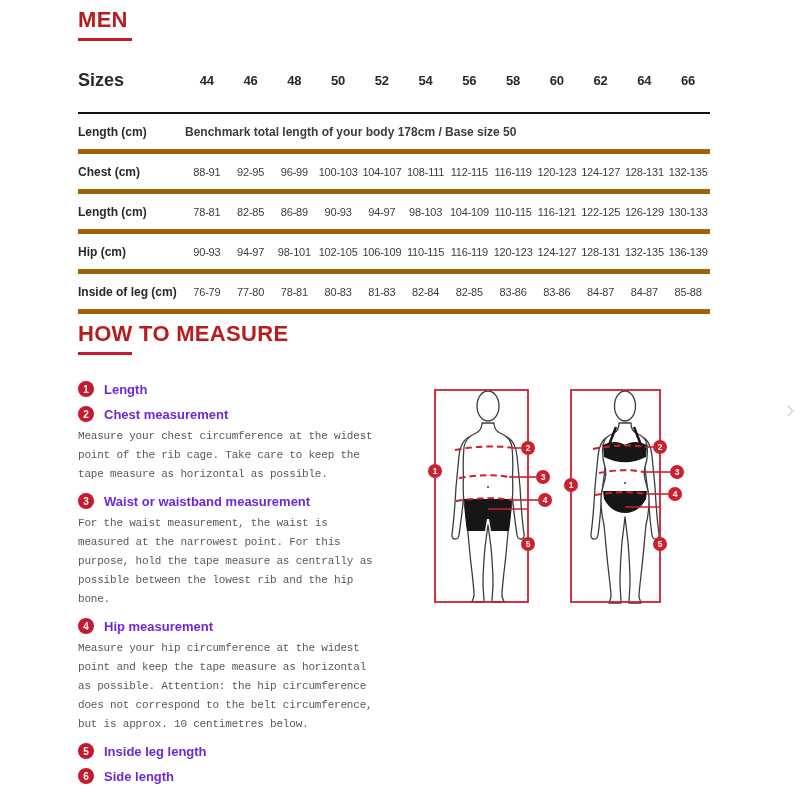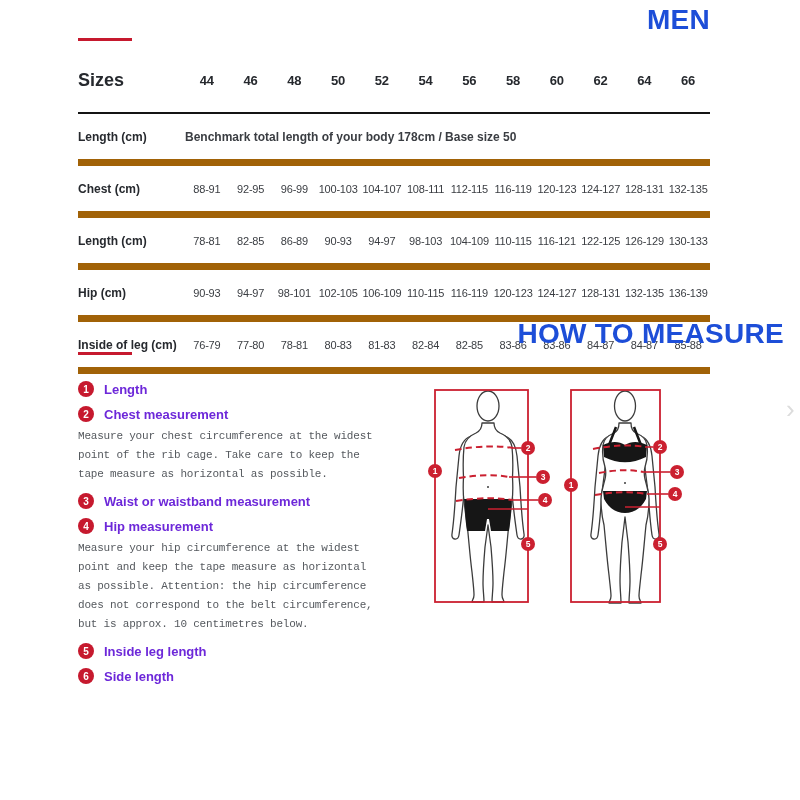--- a/index.html
+++ b/index.html
@@ -8,26 +8,25 @@
     background: #ffffff;
     font-family: "Liberation Sans", "DejaVu Sans", sans-serif;
     color: #26292e;
     overflow: hidden;
     position: relative;
   }
   .page { position: relative; width: 800px; height: 800px; }
 
   
   .section-title {
-    font-size: 28px;
+    font-size: 22px;
     font-weight: 700;
     letter-spacing: 0.3px;
-    color: #1d4ed8;
+    color: #b91c1c;
     line-height: 24px;
-    text-align: right;
   }
   .red-underline {
     width: 54px; height: 3px;
     background: #c6192e;
     margin-top: 6px;
   }
 
   
   .men-section { position: absolute; left: 78px; top: 8px; width: 632px; }
   .thead-row {
@@ -42,21 +41,21 @@
   .thead-row .tlabel { font-size: 18px; }
   .tcell {
     flex: 1; text-align: center;
     font-size: 11px; letter-spacing: -0.2px;
     color: #3a3d42; white-space: nowrap;
   }
   .thead-row .tcell { font-weight: 700; font-size: 13px; color: #26292e; letter-spacing: 0; }
   .tbody { border-top: 2px solid #141414; }
   .trow {
     display: flex; align-items: center;
-    height: 52px; border-bottom: 7px solid #a16207;
+    height: 40px; border-bottom: 5px solid #a16207;
   }
   .length-span { flex: 1; text-align: left; font-size: 12px; color: #3a3d42; font-weight: bold; }
 
   
   .measure-section { position: absolute; left: 78px; top: 322px; width: 706px; }
   .measure-body { display: flex; margin-top: 26px; }
   .steps { flex: 0 0 316px; }
   .step { margin-top: 9px; }
   .step:first-child { margin-top: 0; }
   .step-head { display: flex; align-items: center; height: 16px; }
@@ -208,20 +207,21 @@
             <div class="step-title">Chest measurement</div>
           </div>
           <p class="step-desc">Measure your chest circumference at the widest point of the rib cage. Take care to keep the tape measure as horizontal as possible.</p>
         </div>
 
         <div class="step">
           <div class="step-head">
             <div class="badge">3</div>
             <div class="step-title">Waist or waistband measurement</div>
           </div>
+          <p class="step-desc">For the waist measurement, the waist is measured at the narrowest point. For this purpose, hold the tape measure as centrally as possible between the lowest rib and the hip bone.</p>
         </div>
 
         <div class="step">
           <div class="step-head">
             <div class="badge">4</div>
             <div class="step-title">Hip measurement</div>
           </div>
           <p class="step-desc">Measure your hip circumference at the widest point and keep the tape measure as horizontal as possible. Attention: the hip circumference does not correspond to the belt circumference, but is approx. 10 centimetres below.</p>
         </div>
 

